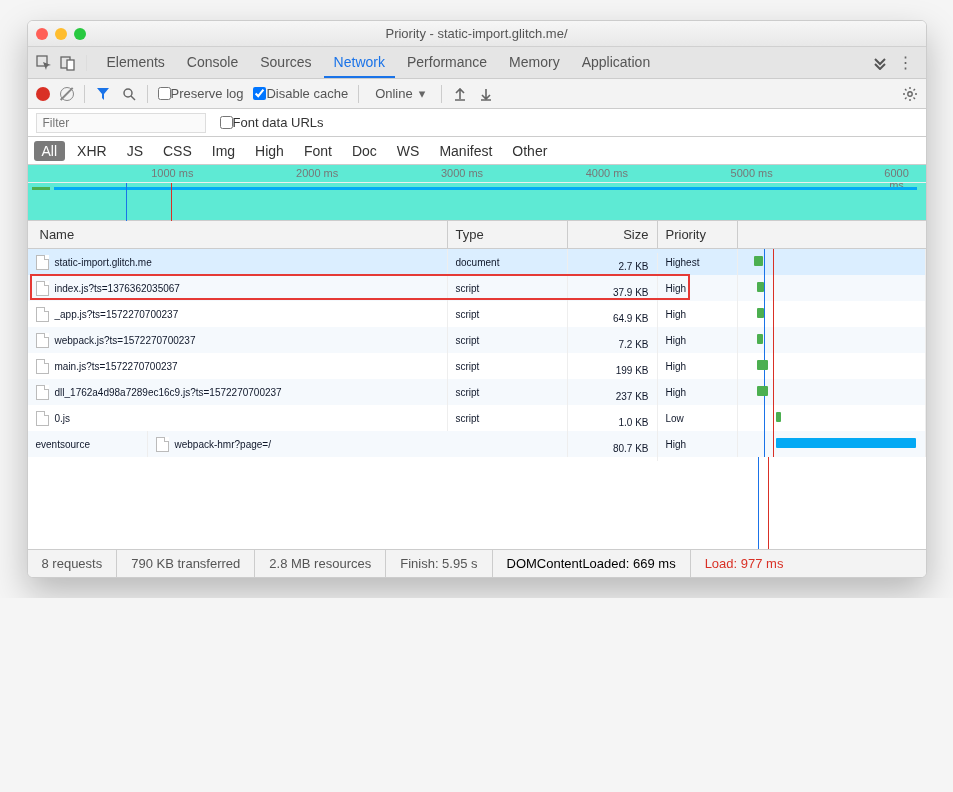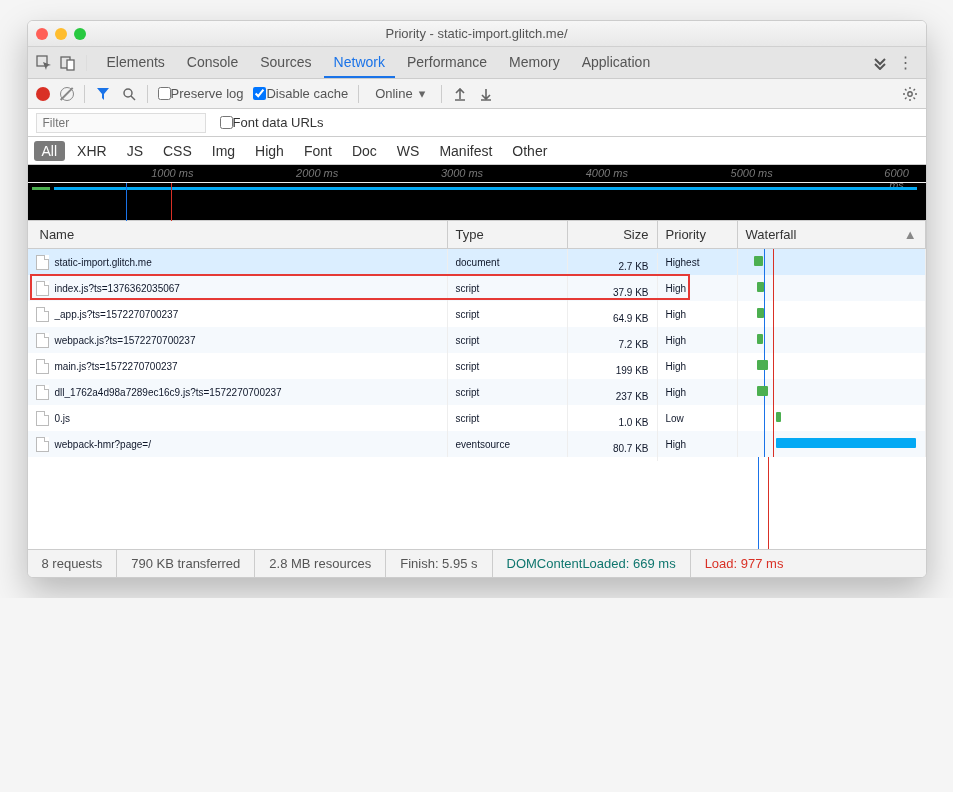--- a/index.html
+++ b/index.html
@@ -75,22 +75,22 @@
     display:flex; align-items:center; padding: 0 8px; gap:14px;
   }
   .filterin { border:1px solid #ddd; background:#fafafa; font-size:12px; padding:2px 6px; width:170px; }
   .typesbar {
     height:28px; background:#fff; border-bottom:1px solid #ccc;
     display:flex; align-items:center; padding:0 6px; gap:4px; font-size:14px;
   }
   .typ { padding:2px 8px; border-radius:3px; color:#333; cursor:pointer;}
   .typ.active{ background:#7a7a7a; color:#fff;}
   .timeline {
-    height:56px; background:#000000; border-bottom:1px solid #ccc;
-    position:relative; font-size:11px; color:#777;font-style:italic;
+    height:56px; background:#5eead4; border-bottom:1px solid #ccc;
+    position:relative; font-size:11px; color:#777;
   }
   .tlhead { height:18px; border-bottom:1px solid #eee; position:relative;}
   .tltick { position:absolute; top:2px; transform:translateX(-50%);}
   .tlbody { height:38px; position:relative;}
   .tlbar { position:absolute; top:4px; height:3px; background:#03a9f4;}
   .tlmark { position:absolute; top:0; bottom:0; width:1px;}
   .tablehead {
     height:28px; background:#f3f3f3; border-bottom:1px solid #ccc;
     display:flex; font-size:13px; color:#333;
   }
@@ -111,21 +111,21 @@
   .highlight { position:absolute; border:2px solid #e53935; pointer-events:none;}
   .wfcell{ position:relative; height:100%; width:100%;}
   .wfbar{ position:absolute; top:7px; height:10px; border-radius:1px;}
   .wfline{ position:absolute; top:0; bottom:0; width:1px;}
   .statusbar {
     height:28px; background:#f3f3f3; border-top:1px solid #ccc;
     display:flex; align-items:center; font-size:13px; color:#555;
   }
   .st { padding:0 14px; border-right:1px solid #ccc; height:100%; display:flex; align-items:center;}
   .st:last-child{border-right:none;}
-  .st.blue{color:#0f766e;}
+  .st.blue{color:#000000;}
   .st.red{color:#d93025;}
   svg{display:block;}
 </style>
 </head>
 <body>
 
 <div class="window">
   <div class="titlebar">
     <div class="traffic">
       <div class="tl red"></div>
@@ -257,24 +257,20 @@
       <div class="tlmark" style="left:11%;background:#1a73e8;"></div>
       <div class="tlmark" style="left:16%;background:#d93025;"></div>
     </div>
   </div>
 
   <div class="tablehead">
     <div class="th col-name">Name</div>
     <div class="th col-type">Type</div>
     <div class="th col-size">Size</div>
     <div class="th col-prio">Priority</div>
-    <div class="th col-wf">
-      <span>Waterfall</span>
-      <span style="position:absolute;right:8px;color:#888;">▲</span>
-    </div>
   </div>
 
   <div class="tablebody" id="tablebody" style="height: 428px;">
       <div class="row selected">
         <div class="td col-name">
           <span class="fileic"></span>
           <span>static-import.glitch.me</span>
         </div>
         <div class="td col-type">document</div>
         <div class="td col-size">2.7 KB</div>
@@ -377,25 +373,25 @@
         <div class="td col-prio">Low</div>
         <div class="td col-wf">
           <div class="wfcell">
             <div class="wfline" style="left:11%;background:#1a73e8;"></div>
             <div class="wfline" style="left:16%;background:#d93025;"></div>
             <div class="wfbar" style="left:18%;width:3%;background:#4caf50;"></div>
           </div>
         </div>
       </div>
       <div class="row">
+        <div class="td col-type">eventsource</div>
         <div class="td col-name">
           <span class="fileic"></span>
           <span>webpack-hmr?page=/</span>
         </div>
-        <div class="td col-type">eventsource</div>
         <div class="td col-size">80.7 KB</div>
         <div class="td col-prio">High</div>
         <div class="td col-wf">
           <div class="wfcell">
             <div class="wfline" style="left:11%;background:#1a73e8;"></div>
             <div class="wfline" style="left:16%;background:#d93025;"></div>
             <div class="wfbar" style="left:18%;width:82%;background:#03a9f4;"></div>
           </div>
         </div>
       </div>

